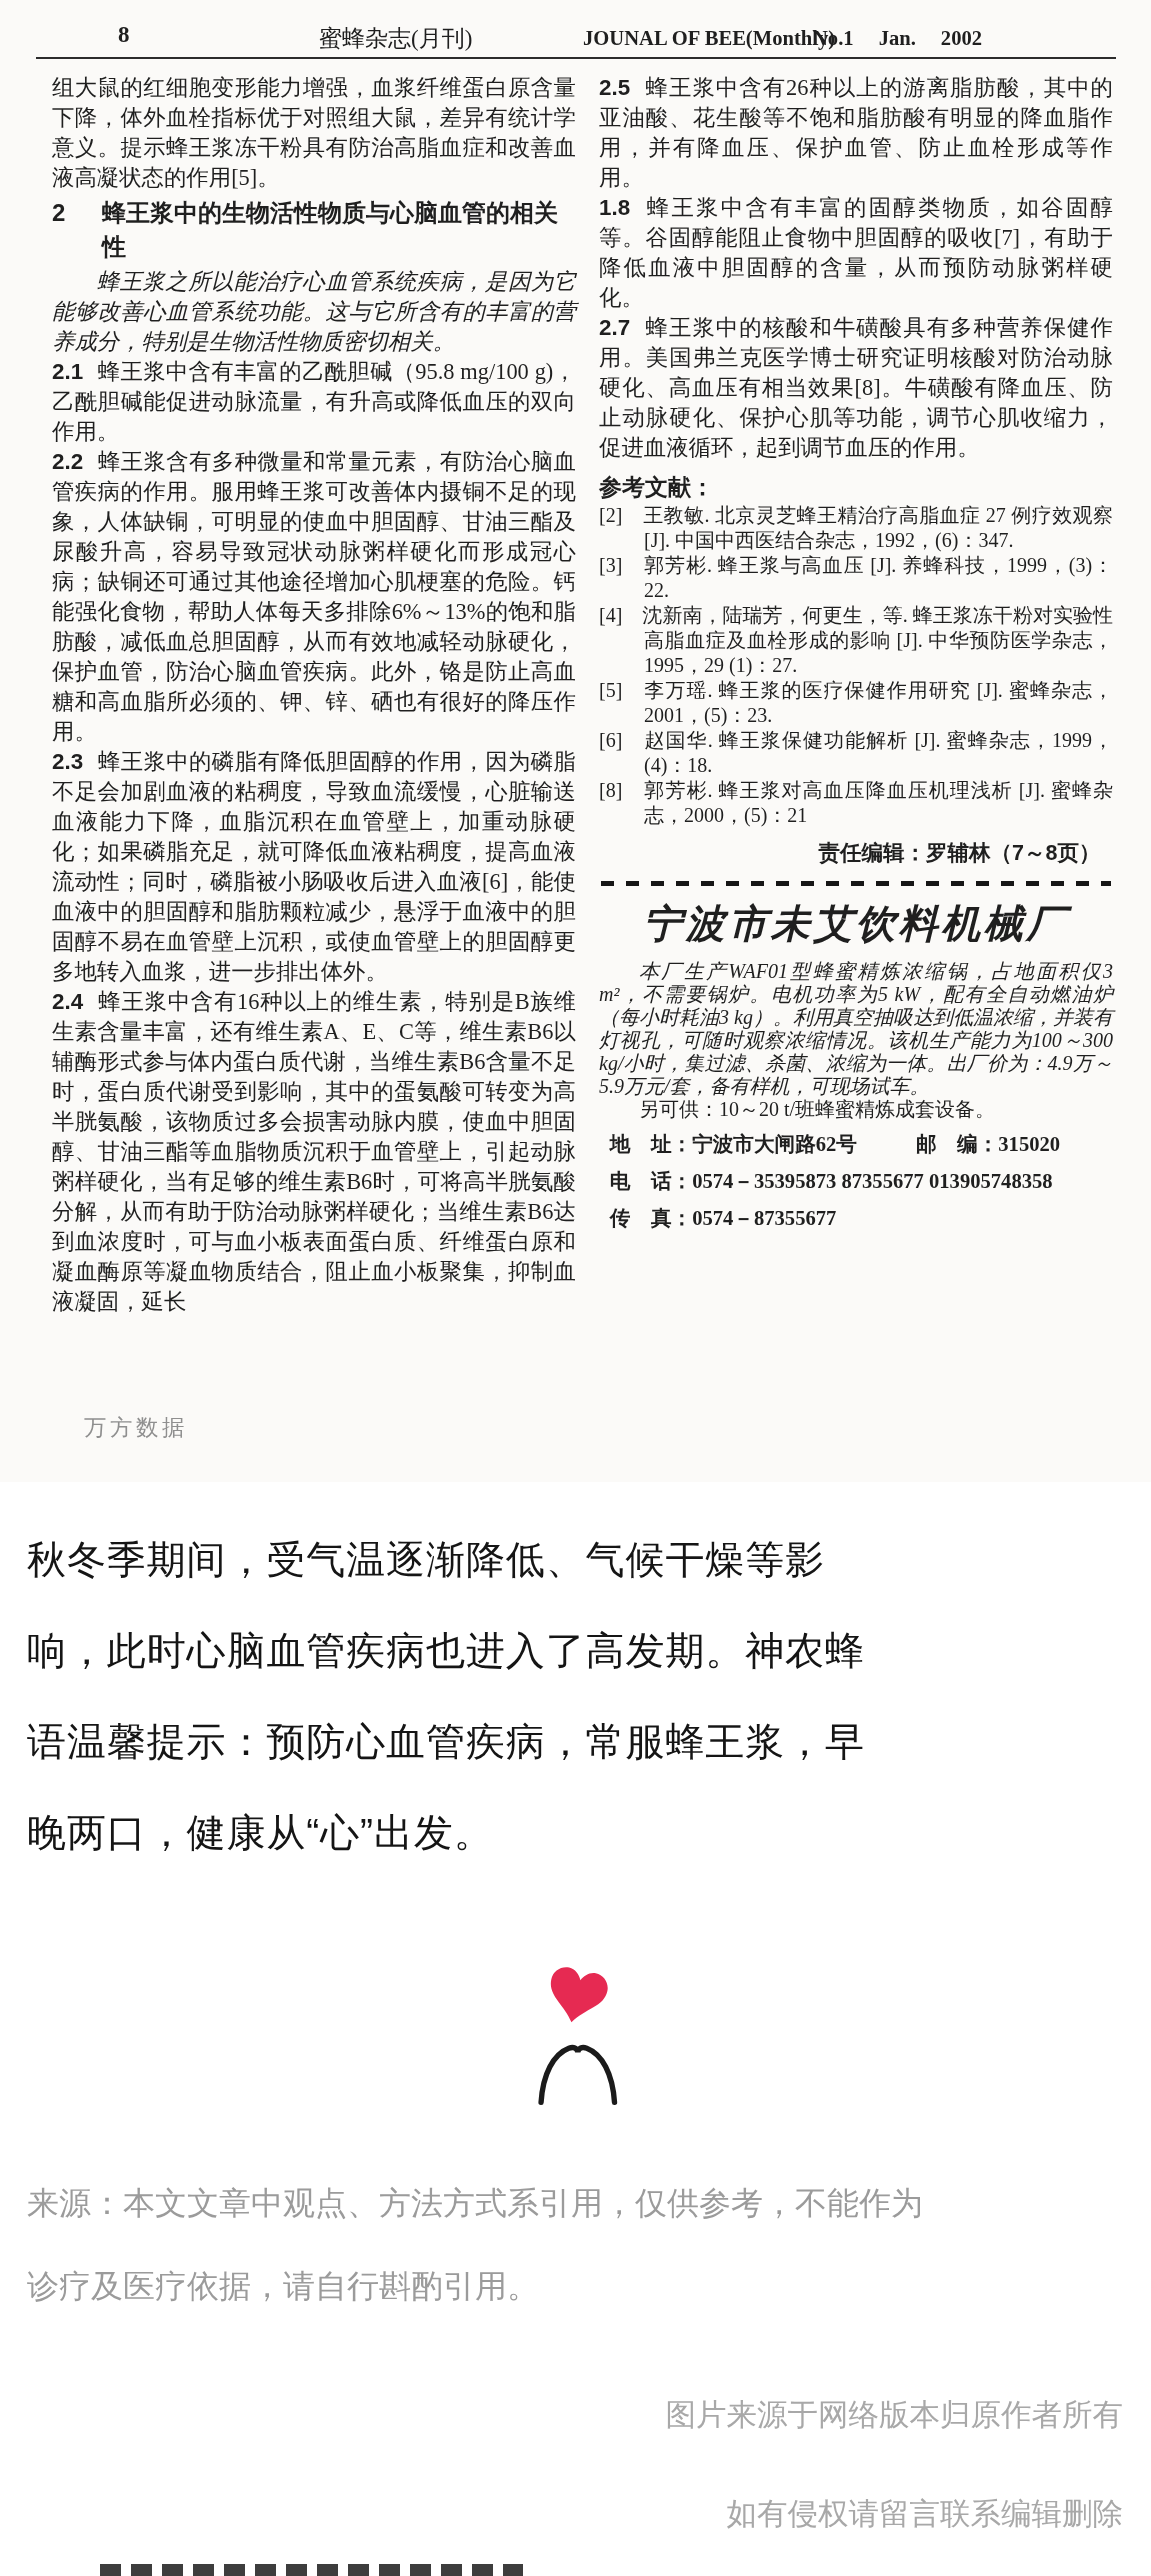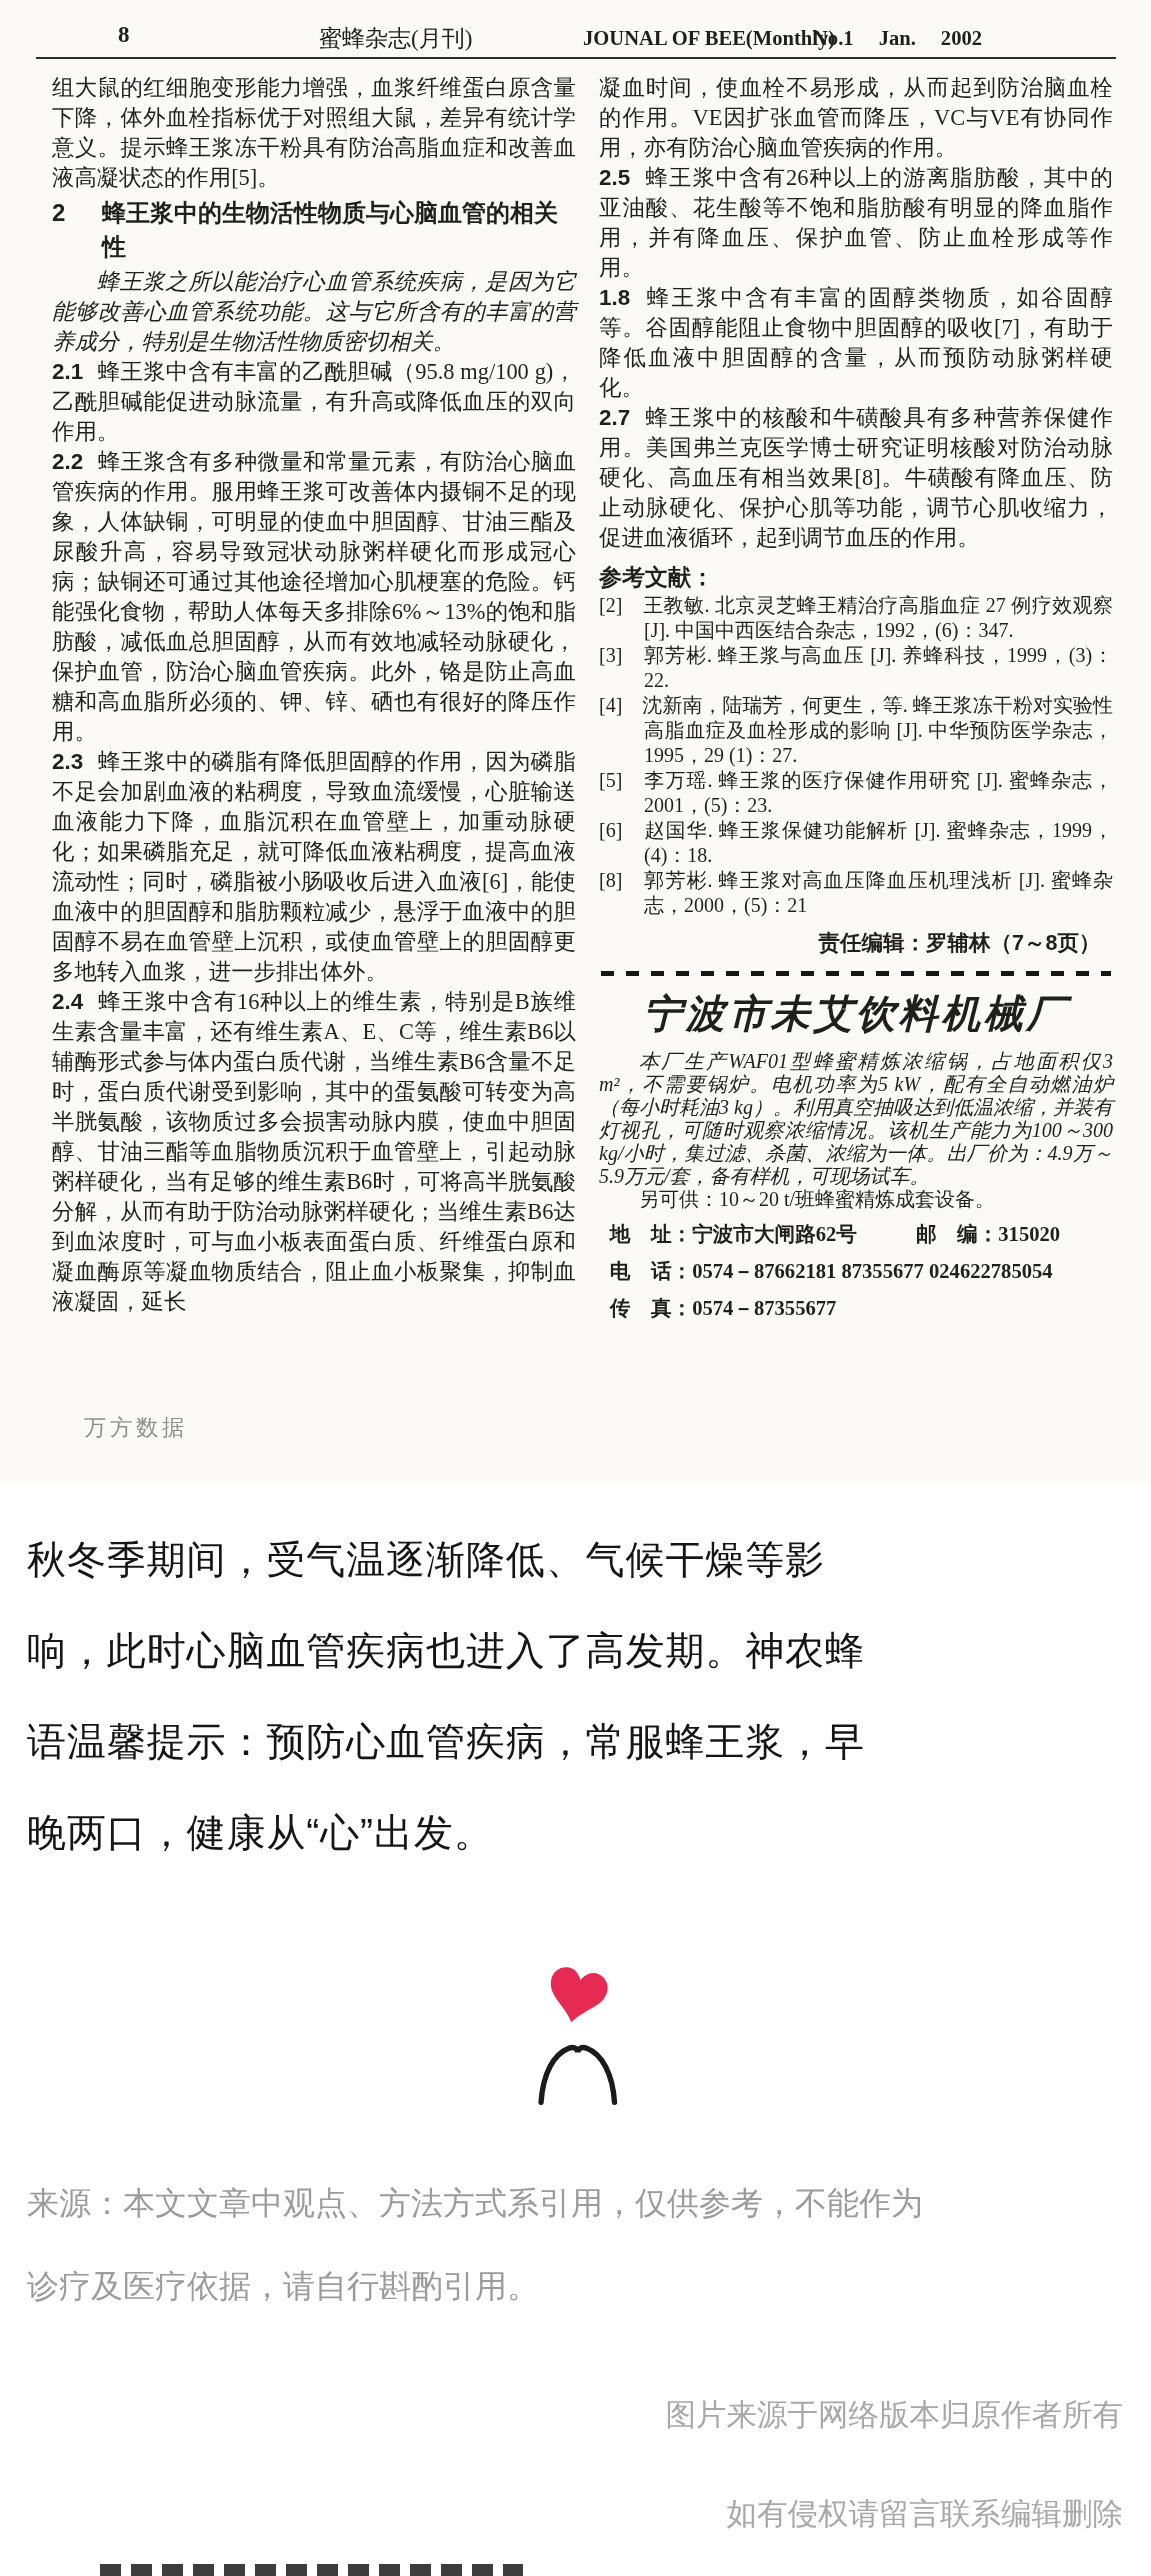--- a/index.html
+++ b/index.html
@@ -78,21 +78,20 @@
           <span>蜂王浆中的生物活性物质与心脑血管的相关性</span>
         </div>
         <p class="indent">蜂王浆之所以能治疗心血管系统疾病，是因为它能够改善心血管系统功能。这与它所含有的丰富的营养成分，特别是生物活性物质密切相关。</p>
         <p><span class="secnum">2.1</span><span>蜂王浆中含有丰富的乙酰胆碱（95.8 mg/100 g)，乙酰胆碱能促进动脉流量，有升高或降低血压的双向作用。</span></p>
         <p><span class="secnum">2.2</span><span>蜂王浆含有多种微量和常量元素，有防治心脑血管疾病的作用。服用蜂王浆可改善体内摄铜不足的现象，人体缺铜，可明显的使血中胆固醇、甘油三酯及尿酸升高，容易导致冠状动脉粥样硬化而形成冠心病；缺铜还可通过其他途径增加心肌梗塞的危险。钙能强化食物，帮助人体每天多排除6%～13%的饱和脂肪酸，减低血总胆固醇，从而有效地减轻动脉硬化，保护血管，防治心脑血管疾病。此外，铬是防止高血糖和高血脂所必须的、钾、锌、硒也有很好的降压作用。</span></p>
         <p><span class="secnum">2.3</span><span>蜂王浆中的磷脂有降低胆固醇的作用，因为磷脂不足会加剧血液的粘稠度，导致血流缓慢，心脏输送血液能力下降，血脂沉积在血管壁上，加重动脉硬化；如果磷脂充足，就可降低血液粘稠度，提高血液流动性；同时，磷脂被小肠吸收后进入血液[6]，能使血液中的胆固醇和脂肪颗粒减少，悬浮于血液中的胆固醇不易在血管壁上沉积，或使血管壁上的胆固醇更多地转入血浆，进一步排出体外。</span></p>
         <p><span class="secnum">2.4</span><span>蜂王浆中含有16种以上的维生素，特别是B族维生素含量丰富，还有维生素A、E、C等，维生素B6以辅酶形式参与体内蛋白质代谢，当维生素B6含量不足时，蛋白质代谢受到影响，其中的蛋氨酸可转变为高半胱氨酸，该物质过多会损害动脉内膜，使血中胆固醇、甘油三酯等血脂物质沉积于血管壁上，引起动脉粥样硬化，当有足够的维生素B6时，可将高半胱氨酸分解，从而有助于防治动脉粥样硬化；当维生素B6达到血浓度时，可与血小板表面蛋白质、纤维蛋白原和凝血酶原等凝血物质结合，阻止血小板聚集，抑制血液凝固，延长</span></p>
       </div>
 
       <div class="col-right">
-        <p>凝血时间，使血栓不易形成，从而起到防治脑血栓的作用。VE因扩张血管而降压，VC与VE有协同作用，亦有防治心脑血管疾病的作用。</p>
         <p><span class="secnum">2.5</span><span>蜂王浆中含有26种以上的游离脂肪酸，其中的亚油酸、花生酸等不饱和脂肪酸有明显的降血脂作用，并有降血压、保护血管、防止血栓形成等作用。</span></p>
         <p><span class="secnum">1.8</span><span>蜂王浆中含有丰富的固醇类物质，如谷固醇等。谷固醇能阻止食物中胆固醇的吸收[7]，有助于降低血液中胆固醇的含量，从而预防动脉粥样硬化。</span></p>
         <p><span class="secnum">2.7</span><span>蜂王浆中的核酸和牛磺酸具有多种营养保健作用。美国弗兰克医学博士研究证明核酸对防治动脉硬化、高血压有相当效果[8]。牛磺酸有降血压、防止动脉硬化、保护心肌等功能，调节心肌收缩力，促进血液循环，起到调节血压的作用。</span></p>
 
         <div class="refs-heading">参考文献：</div>
         <p class="ref">[2]　王教敏. 北京灵芝蜂王精治疗高脂血症 27 例疗效观察 [J]. 中国中西医结合杂志，1992，(6)：347.</p>
         <p class="ref">[3]　郭芳彬. 蜂王浆与高血压 [J]. 养蜂科技，1999，(3)：22.</p>
         <p class="ref">[4]　沈新南，陆瑞芳，何更生，等. 蜂王浆冻干粉对实验性高脂血症及血栓形成的影响 [J]. 中华预防医学杂志，1995，29 (1)：27.</p>
         <p class="ref">[5]　李万瑶. 蜂王浆的医疗保健作用研究 [J]. 蜜蜂杂志，2001，(5)：23.</p>
         <p class="ref">[6]　赵国华. 蜂王浆保健功能解析 [J]. 蜜蜂杂志，1999，(4)：18.</p>
@@ -106,21 +105,21 @@
         <p class="ad-extra">另可供：10～20 t/班蜂蜜精炼成套设备。</p>
         <div class="ad-contact">
           <span>地　址：</span>
           <span>宁波市大闸路62号</span>
           <span class="gap"></span>
           <span>邮　编：</span>
           <span>315020</span>
         </div>
         <div class="ad-contact">
           <span>电　话：</span>
-          <span>0574－87662181 87355677 024622785054</span>
+          <span>0574－35395873 87355677 013905748358</span>
         </div>
         <div class="ad-contact">
           <span>传　真：</span>
           <span>0574－87355677</span>
         </div>
       </div>
     </div>
 
     <div class="watermark">万方数据</div>
   </div>

